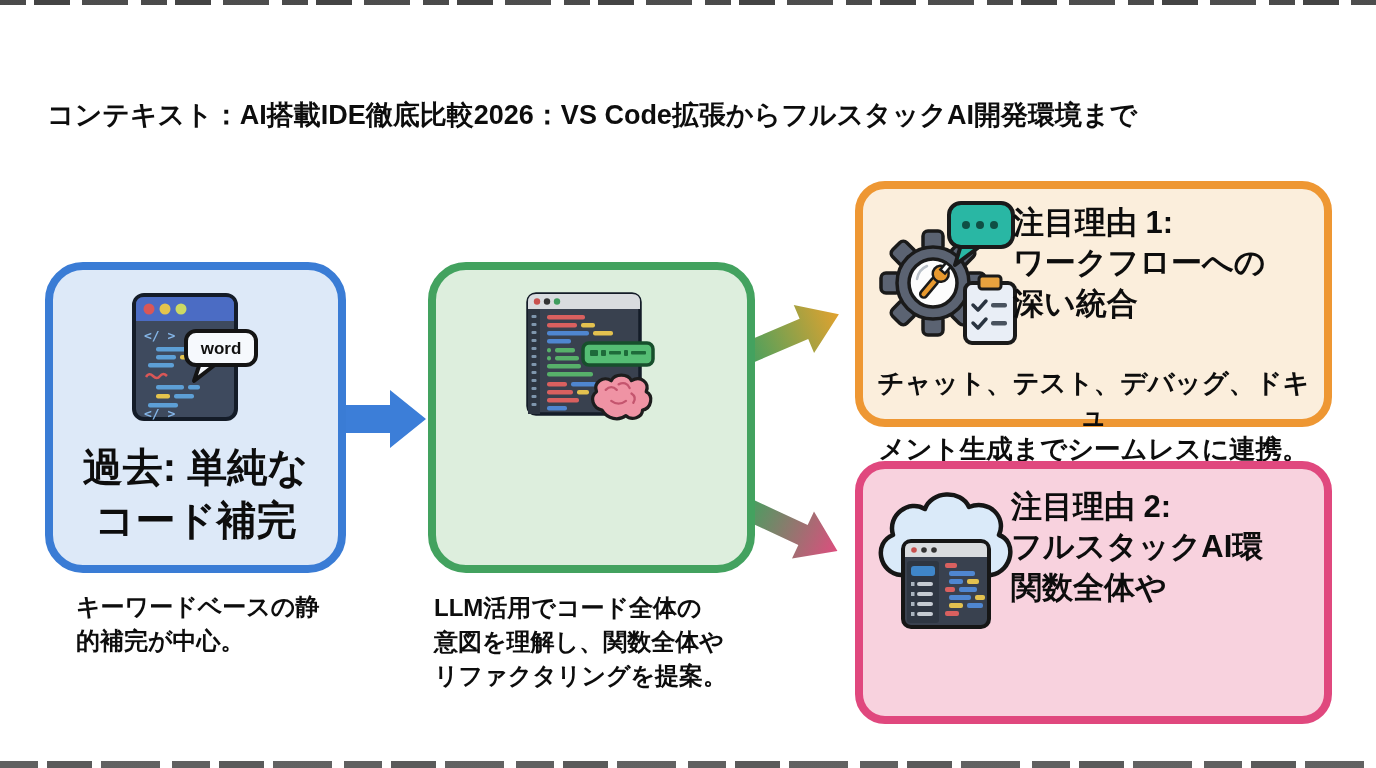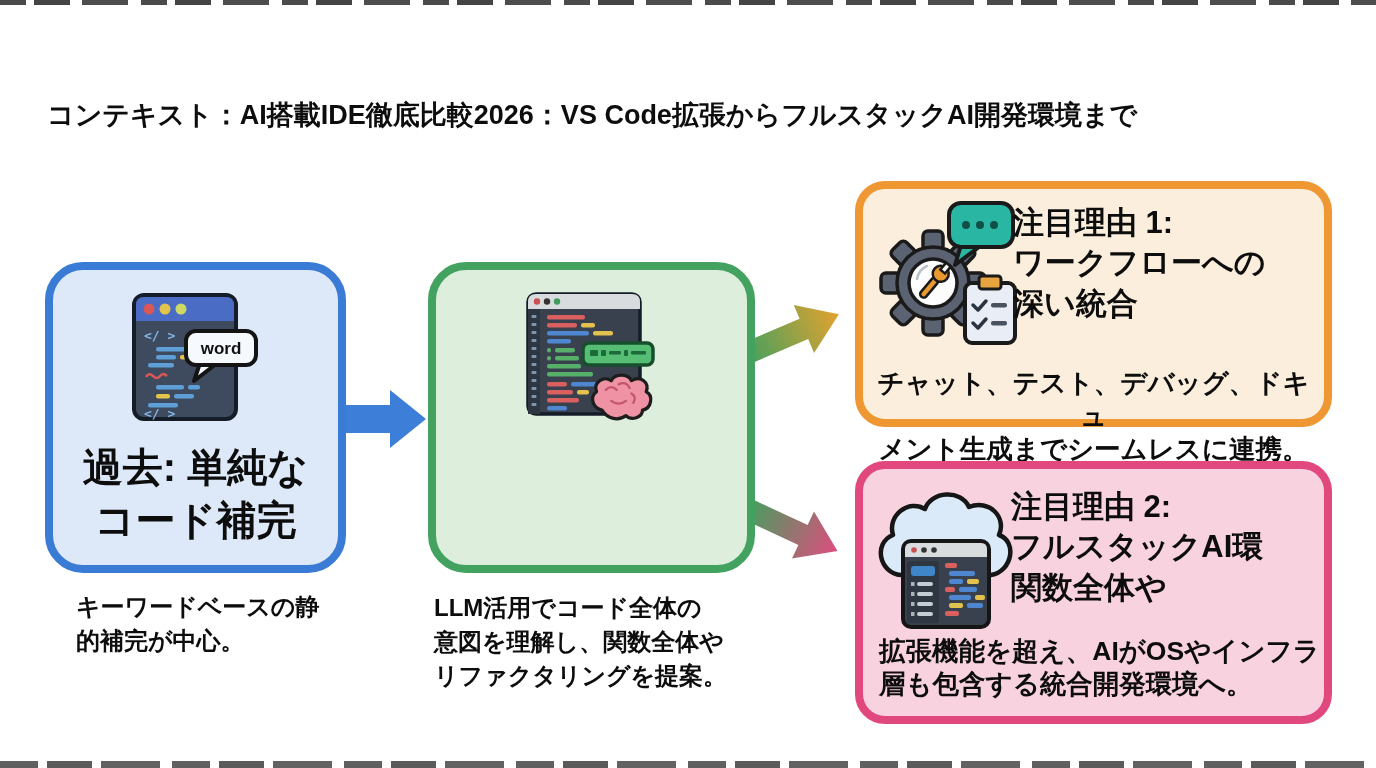--- a/index.html
+++ b/index.html
@@ -265,17 +265,15 @@
         <rect x="78" y="116" width="22" height="5" rx="2" fill="#4f86d0"></rect>
         <rect x="104" y="116" width="10" height="5" rx="2" fill="#e3c14f"></rect>
         <rect x="78" y="124" width="14" height="5" rx="2" fill="#e3c14f"></rect>
         <rect x="96" y="124" width="16" height="5" rx="2" fill="#4f86d0"></rect>
         <rect x="74" y="132" width="14" height="5" rx="2" fill="#d9605f"></rect>
       </g>
     </svg>
     <div class="reason-title r2-title">注目理由 2:
 フルスタックAI環
 関数全体や</div>
-    <div class="reason-body r2-body">拡張機能を超え、AIがOSやインフラ
-層も包含する統合開発環境へ。</div>
   </div>
 
 </div>
 
 </body></html>

